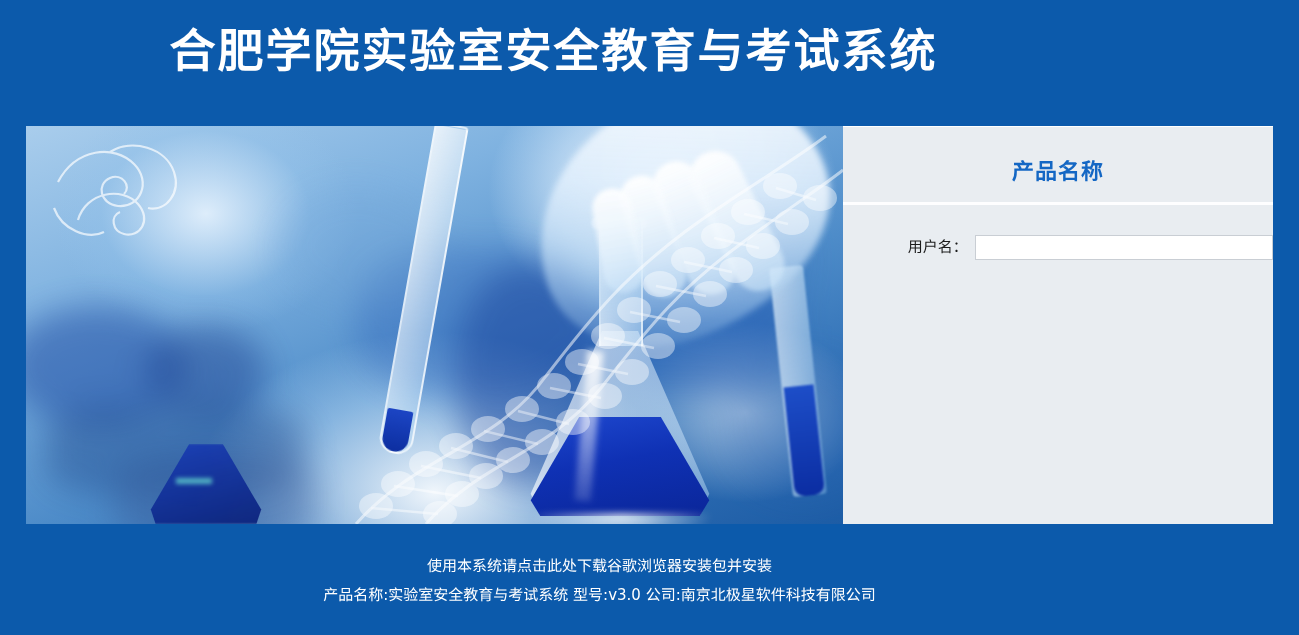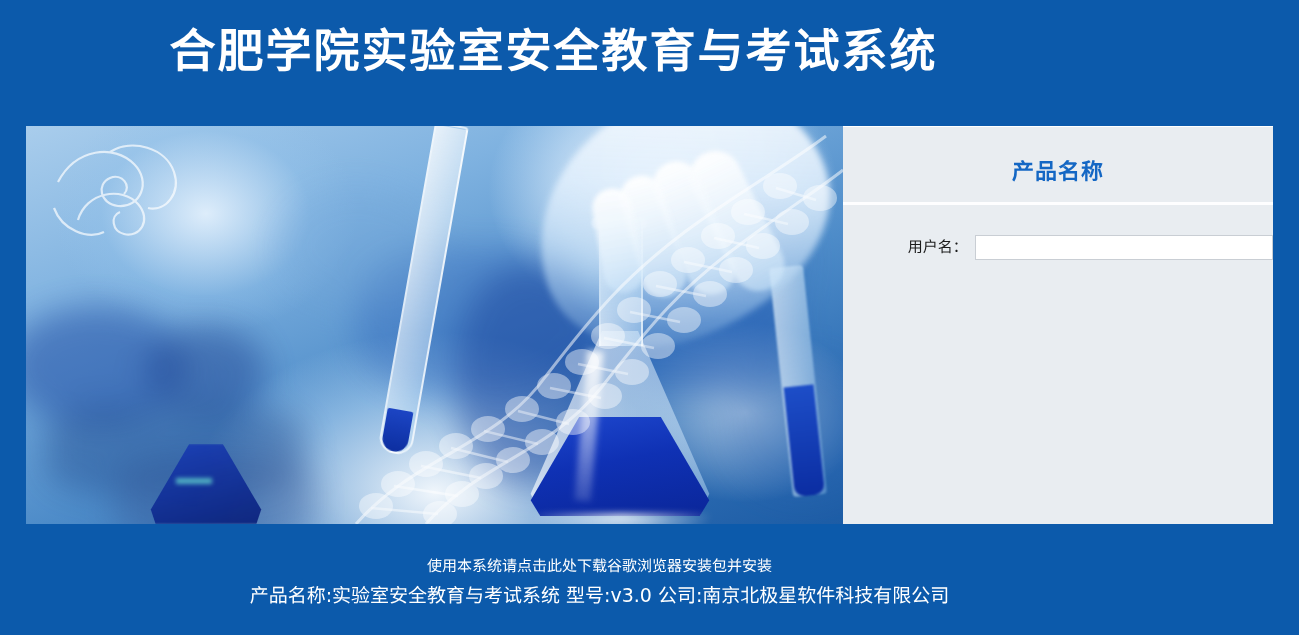--- a/index.html
+++ b/index.html
@@ -309,21 +309,21 @@
     font-size: 15px;
     line-height: 29px;
     white-space: nowrap;
     font-family: "DejaVu Sans", "Liberation Sans", sans-serif;
   }
   .footer-link {
     color: #ffffff;
     text-decoration: none;
     cursor: pointer;
   }
-  .footer-line.product { font-size: 19px; }
+  .footer-line.product { font-size: 15px; }
 </style>
 </head>
 <body>
 
 <div class="page">
 
   <div class="site-title">合肥学院实验室安全教育与考试系统</div>
 
   <div class="content">
 

